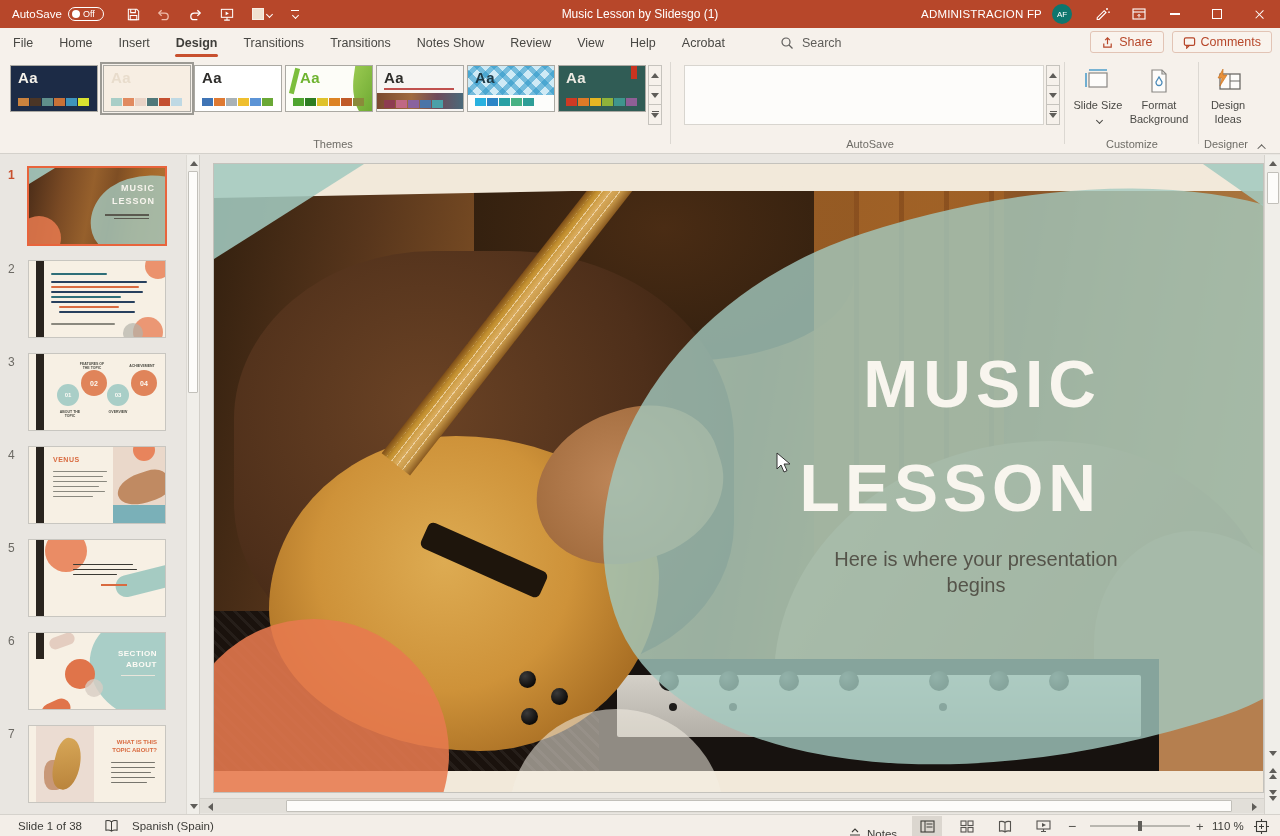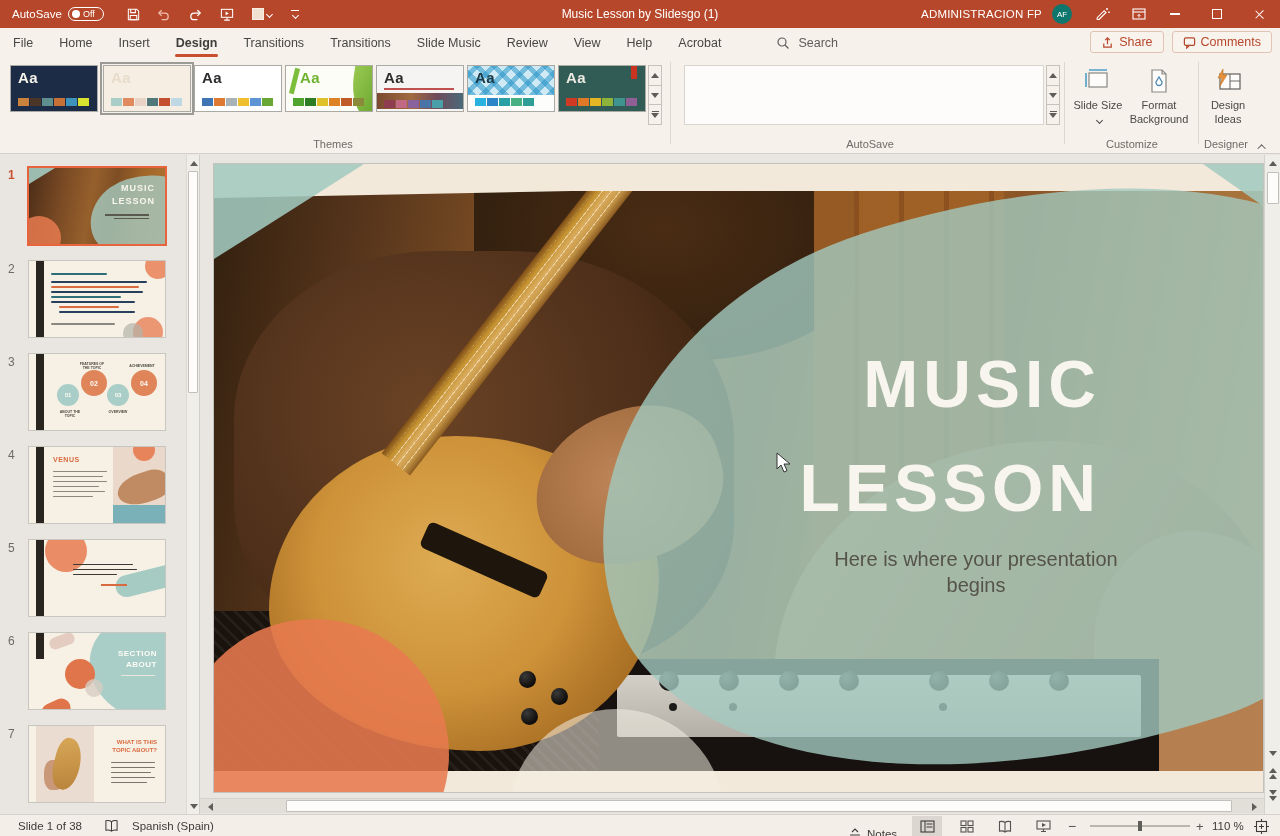--- a/index.html
+++ b/index.html
@@ -284,21 +284,21 @@
       </div>
   </div>
 
   <div class="menubar">
     <div class="tab">File</div>
     <div class="tab">Home</div>
     <div class="tab">Insert</div>
     <div class="tab active">Design</div>
     <div class="tab">Transitions</div>
     <div class="tab">Transitions</div>
-    <div class="tab">Slide Music</div>
+    <div class="tab">Notes Show</div>
     <div class="tab">Review</div>
     <div class="tab">View</div>
     <div class="tab">Help</div>
     <div class="tab">Acrobat</div>
     <div class="searchbox">
       <svg width="14" height="14" viewBox="0 0 14 14">
           <circle cx="6" cy="6" r="4" fill="none" stroke="#605E5C" stroke-width="1.2"></circle>
           <path d="M9 9l3.5 3.5" stroke="#605E5C" stroke-width="1.2"></path>
         </svg>
       <span>Search</span>

